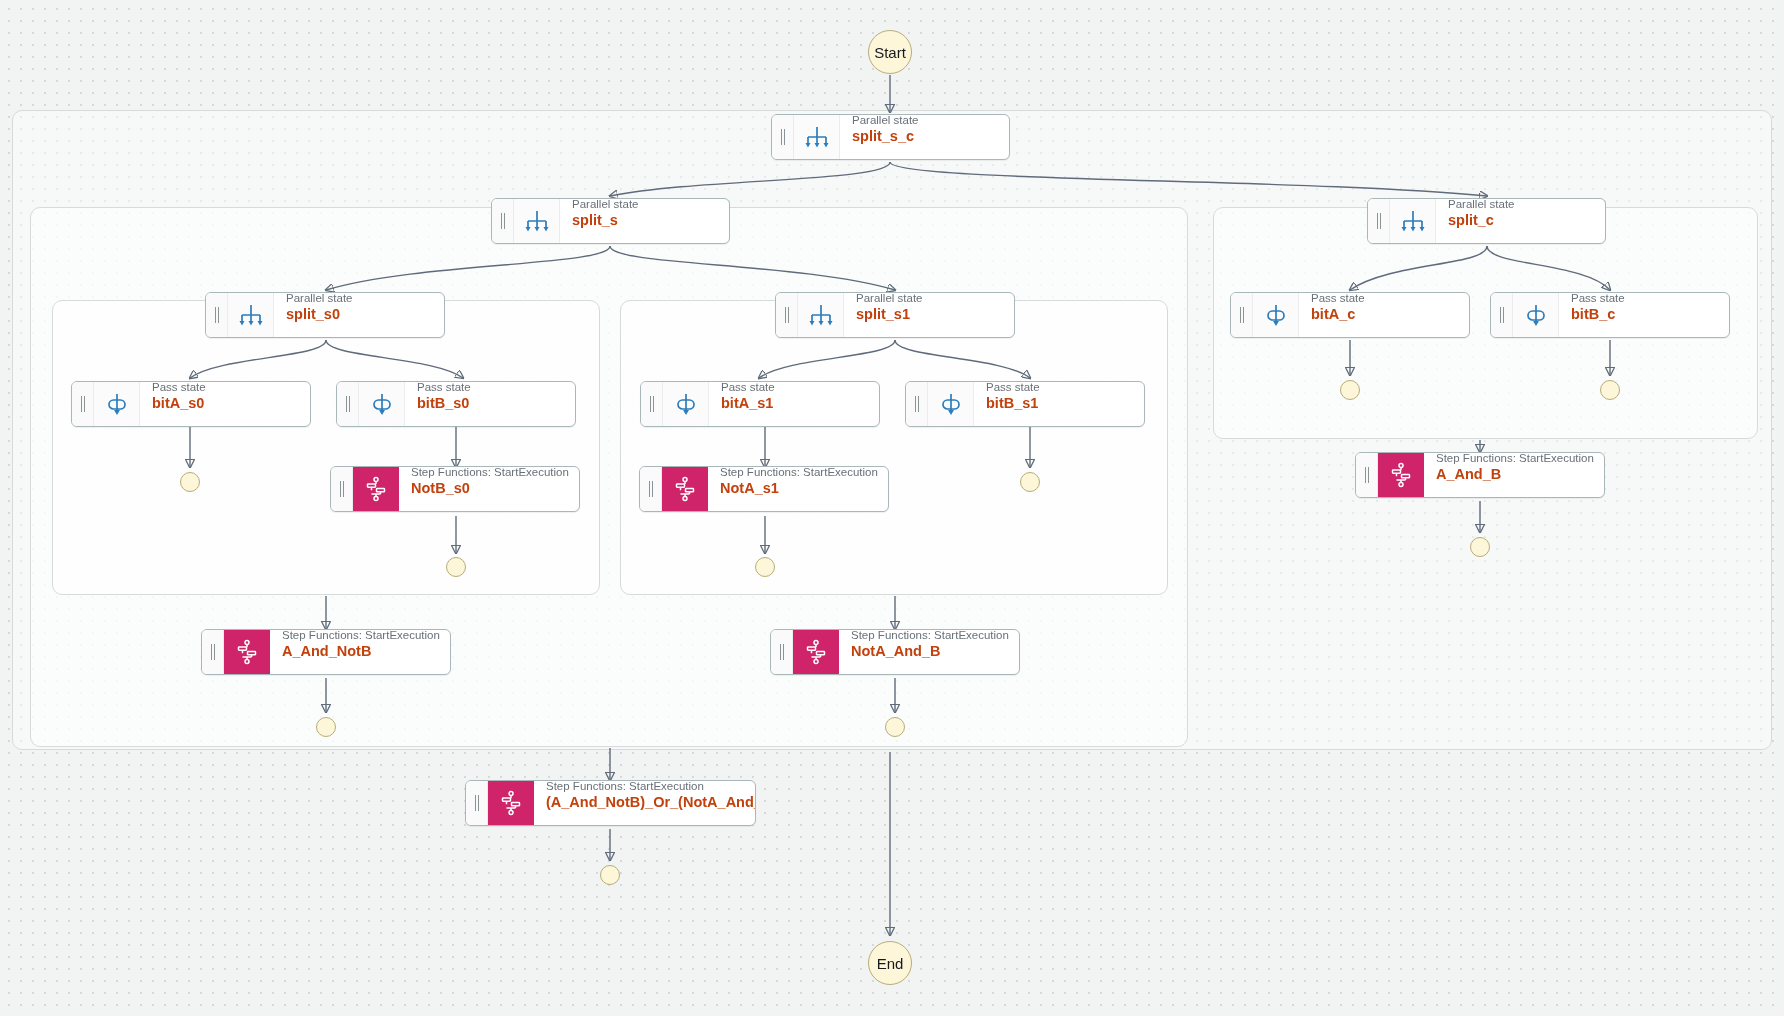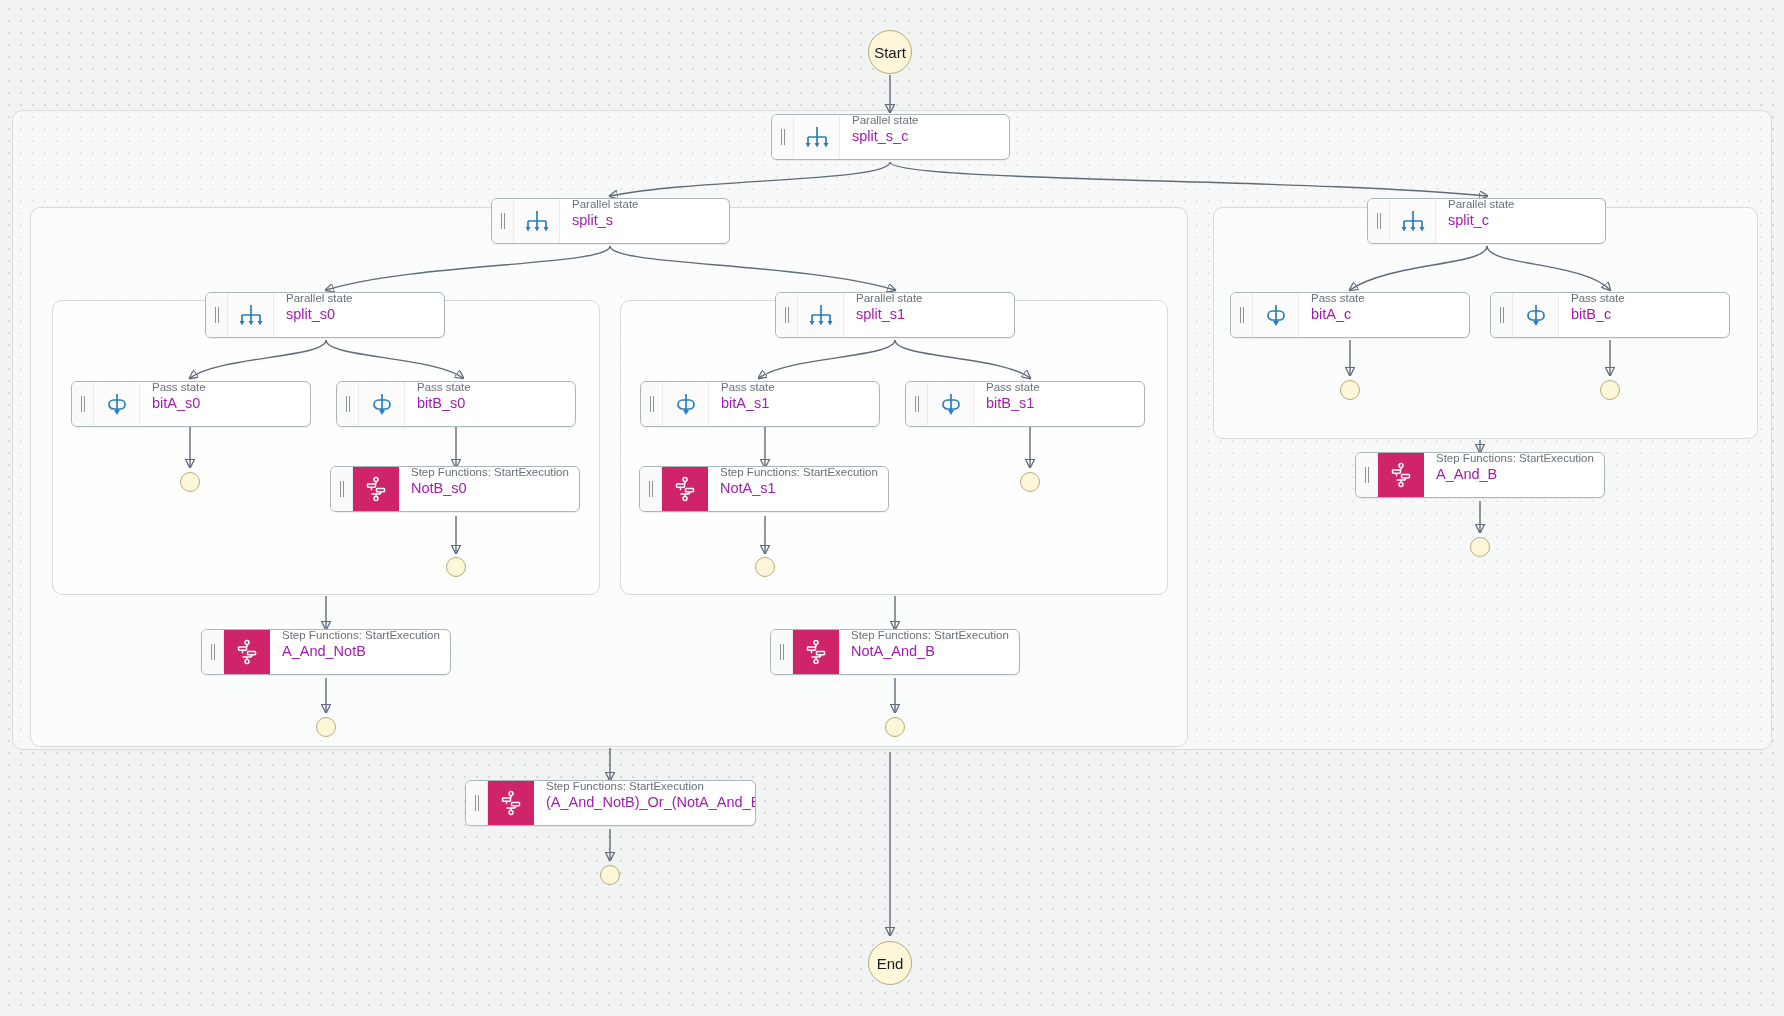--- a/index.html
+++ b/index.html
@@ -104,23 +104,24 @@
     min-width: 0;
   }
   .node .kind {
     font-size: 11.5px;
     color: #687078;
     line-height: 14px;
     white-space: nowrap;
   }
   .node .nm {
     font-size: 14.5px;
-    color: #a21caf;
+    color: #c2410c;
     line-height: 18px;
     white-space: nowrap;
+    font-weight: bold;
   }
 </style>
 </head>
 <body>
 
 <div id="canvas">
 
   <div class="group lvl1" style="left:12px; top:110px; width:1760px; height:640px;"></div>
 
   <div class="group lvl2" style="left:30px; top:207px; width:1158px; height:540px;"></div>

